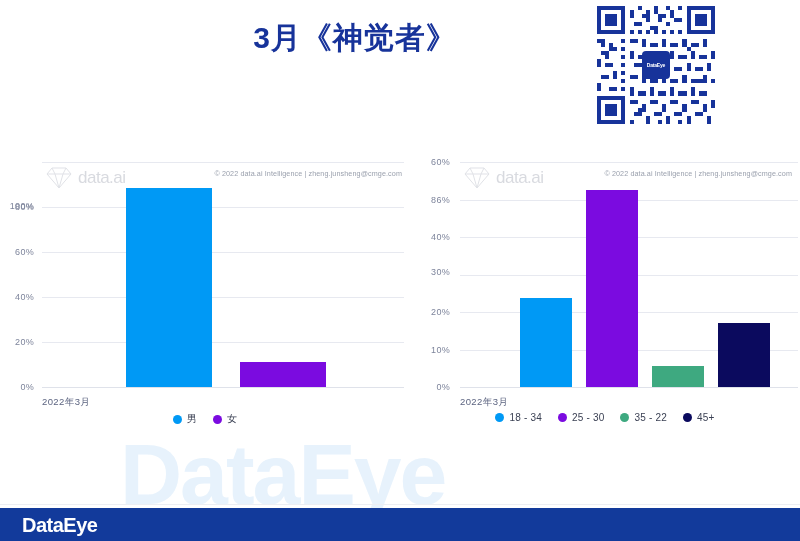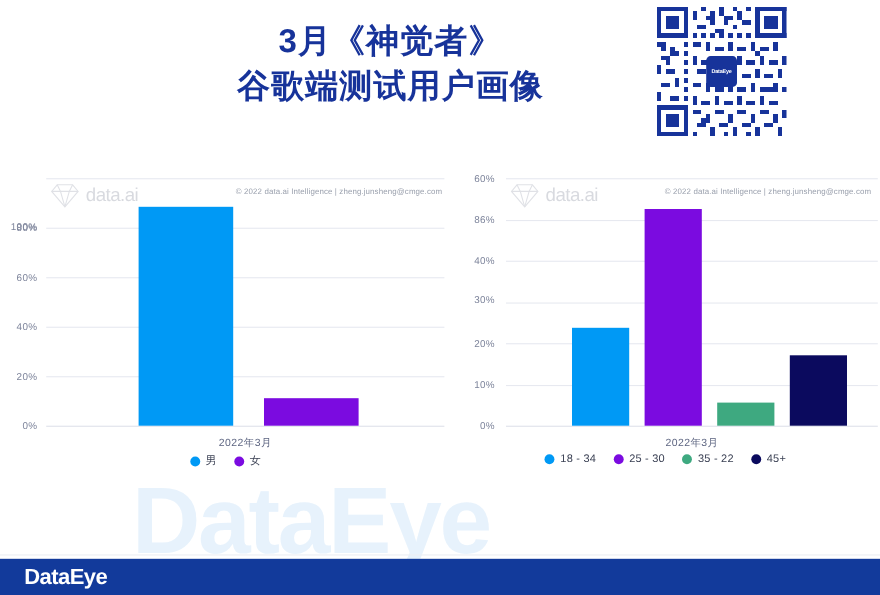--- a/index.html
+++ b/index.html
@@ -46,21 +46,21 @@
     position:absolute;right:6px;transform:translateY(-50%);
     font-size:9px;color:#7d849b;letter-spacing:.3px;white-space:nowrap;
   }
   .gridline{position:absolute;left:0;right:0;height:1px;background:#e7e9f0;}
   .gridline.base{background:#dfe2ea;}
 
   .bars{position:absolute;left:0;right:0;bottom:0;top:0;}
   .bar{position:absolute;bottom:0;}
 
   .xlabel{
-    position:absolute;top:246px;left:42px;right:6px;text-align:center;
+    position:absolute;top:246px;left:42px;right:6px;
     font-size:9.5px;color:#5c6480;letter-spacing:.4px;
   }
   .chart.right .xlabel{left:50px;right:2px;}
 
   
   .dataai{
     position:absolute;left:46px;top:16px;display:flex;align-items:center;gap:6px;
     opacity:.55;pointer-events:none;
   }
   .chart.right .dataai{left:54px;}
@@ -103,21 +103,20 @@
   .divider{position:absolute;left:0;top:504px;width:800px;height:1px;background:#eceef3;}
 </style>
 </head>
 <body>
 
 <div class="page">
 
   <div class="header">
     <div class="title">
       <span class="l1">3月《神觉者》</span>
-      <span class="l2">谷歌端测试用户画像</span>
     </div>
 
     <div class="qr-wrap">
       <svg width="118" height="118" viewBox="0 0 29 29" shape-rendering="crispEdges">
         <rect width="29" height="29" fill="#ffffff"></rect>
         <g fill="#17339a">
 
           <rect x="0" y="0" width="7" height="1"></rect>
             <rect x="0" y="6" width="7" height="1"></rect>
           <rect x="0" y="0" width="1" height="7"></rect>

